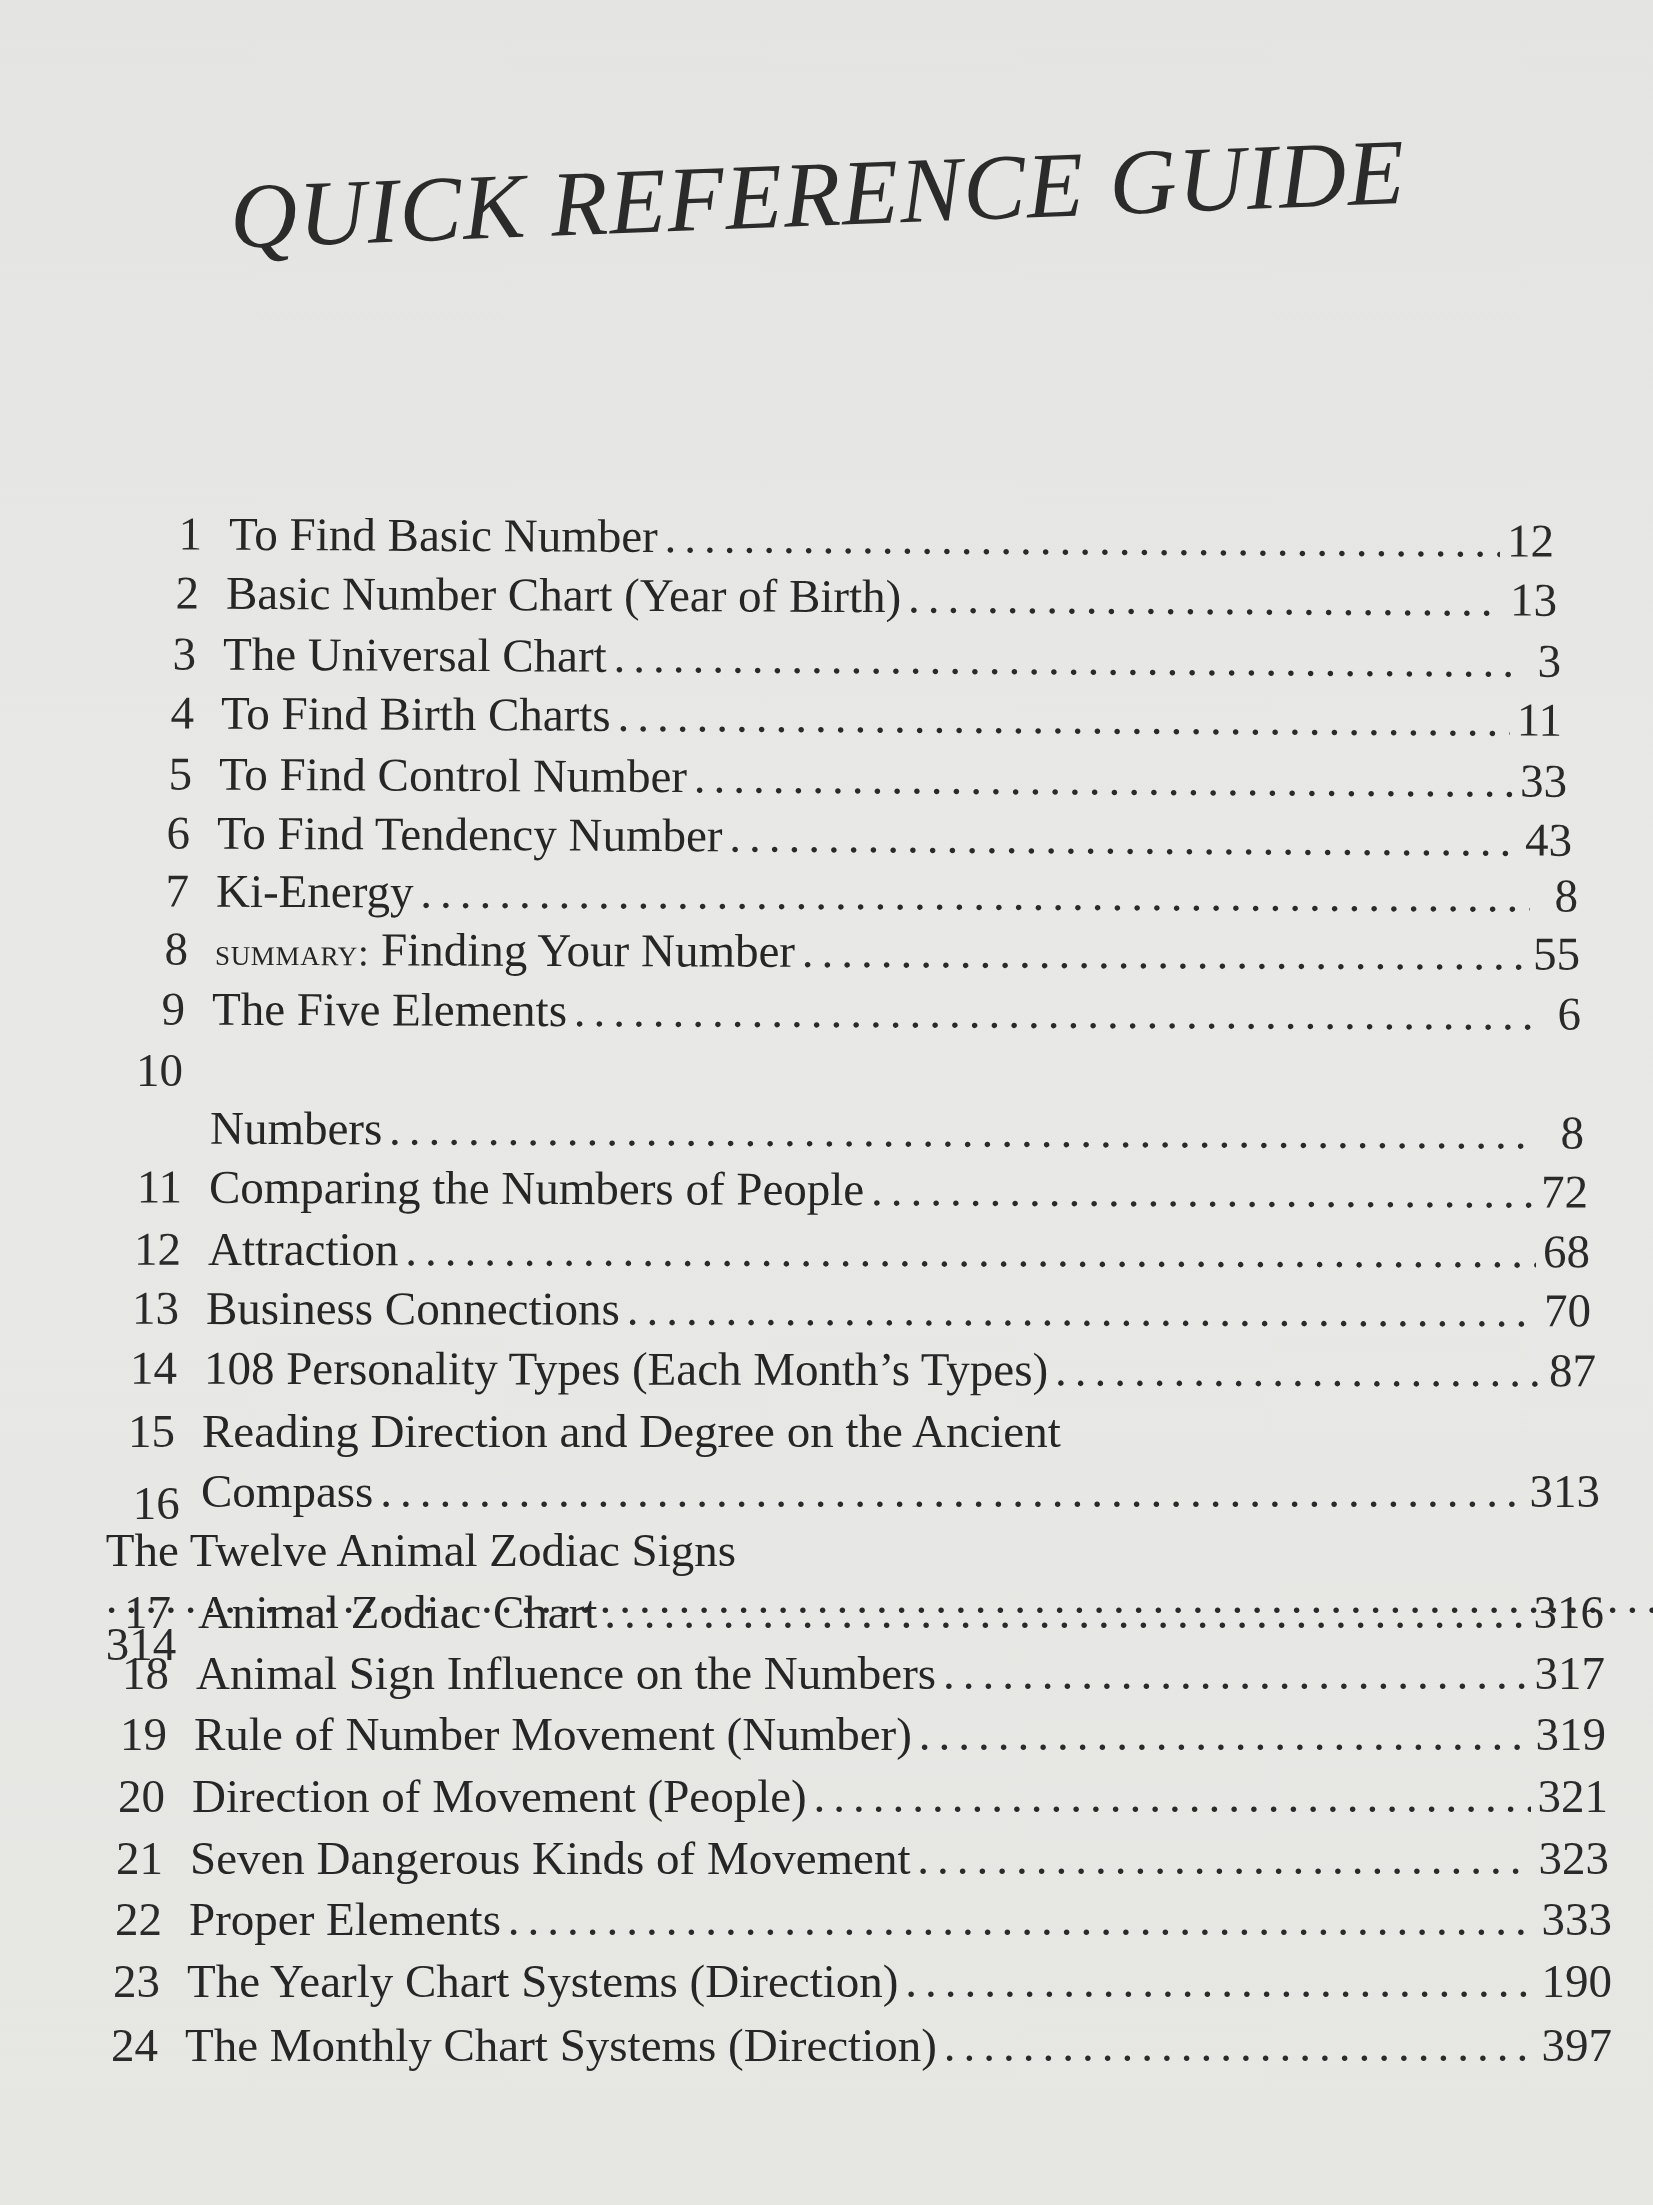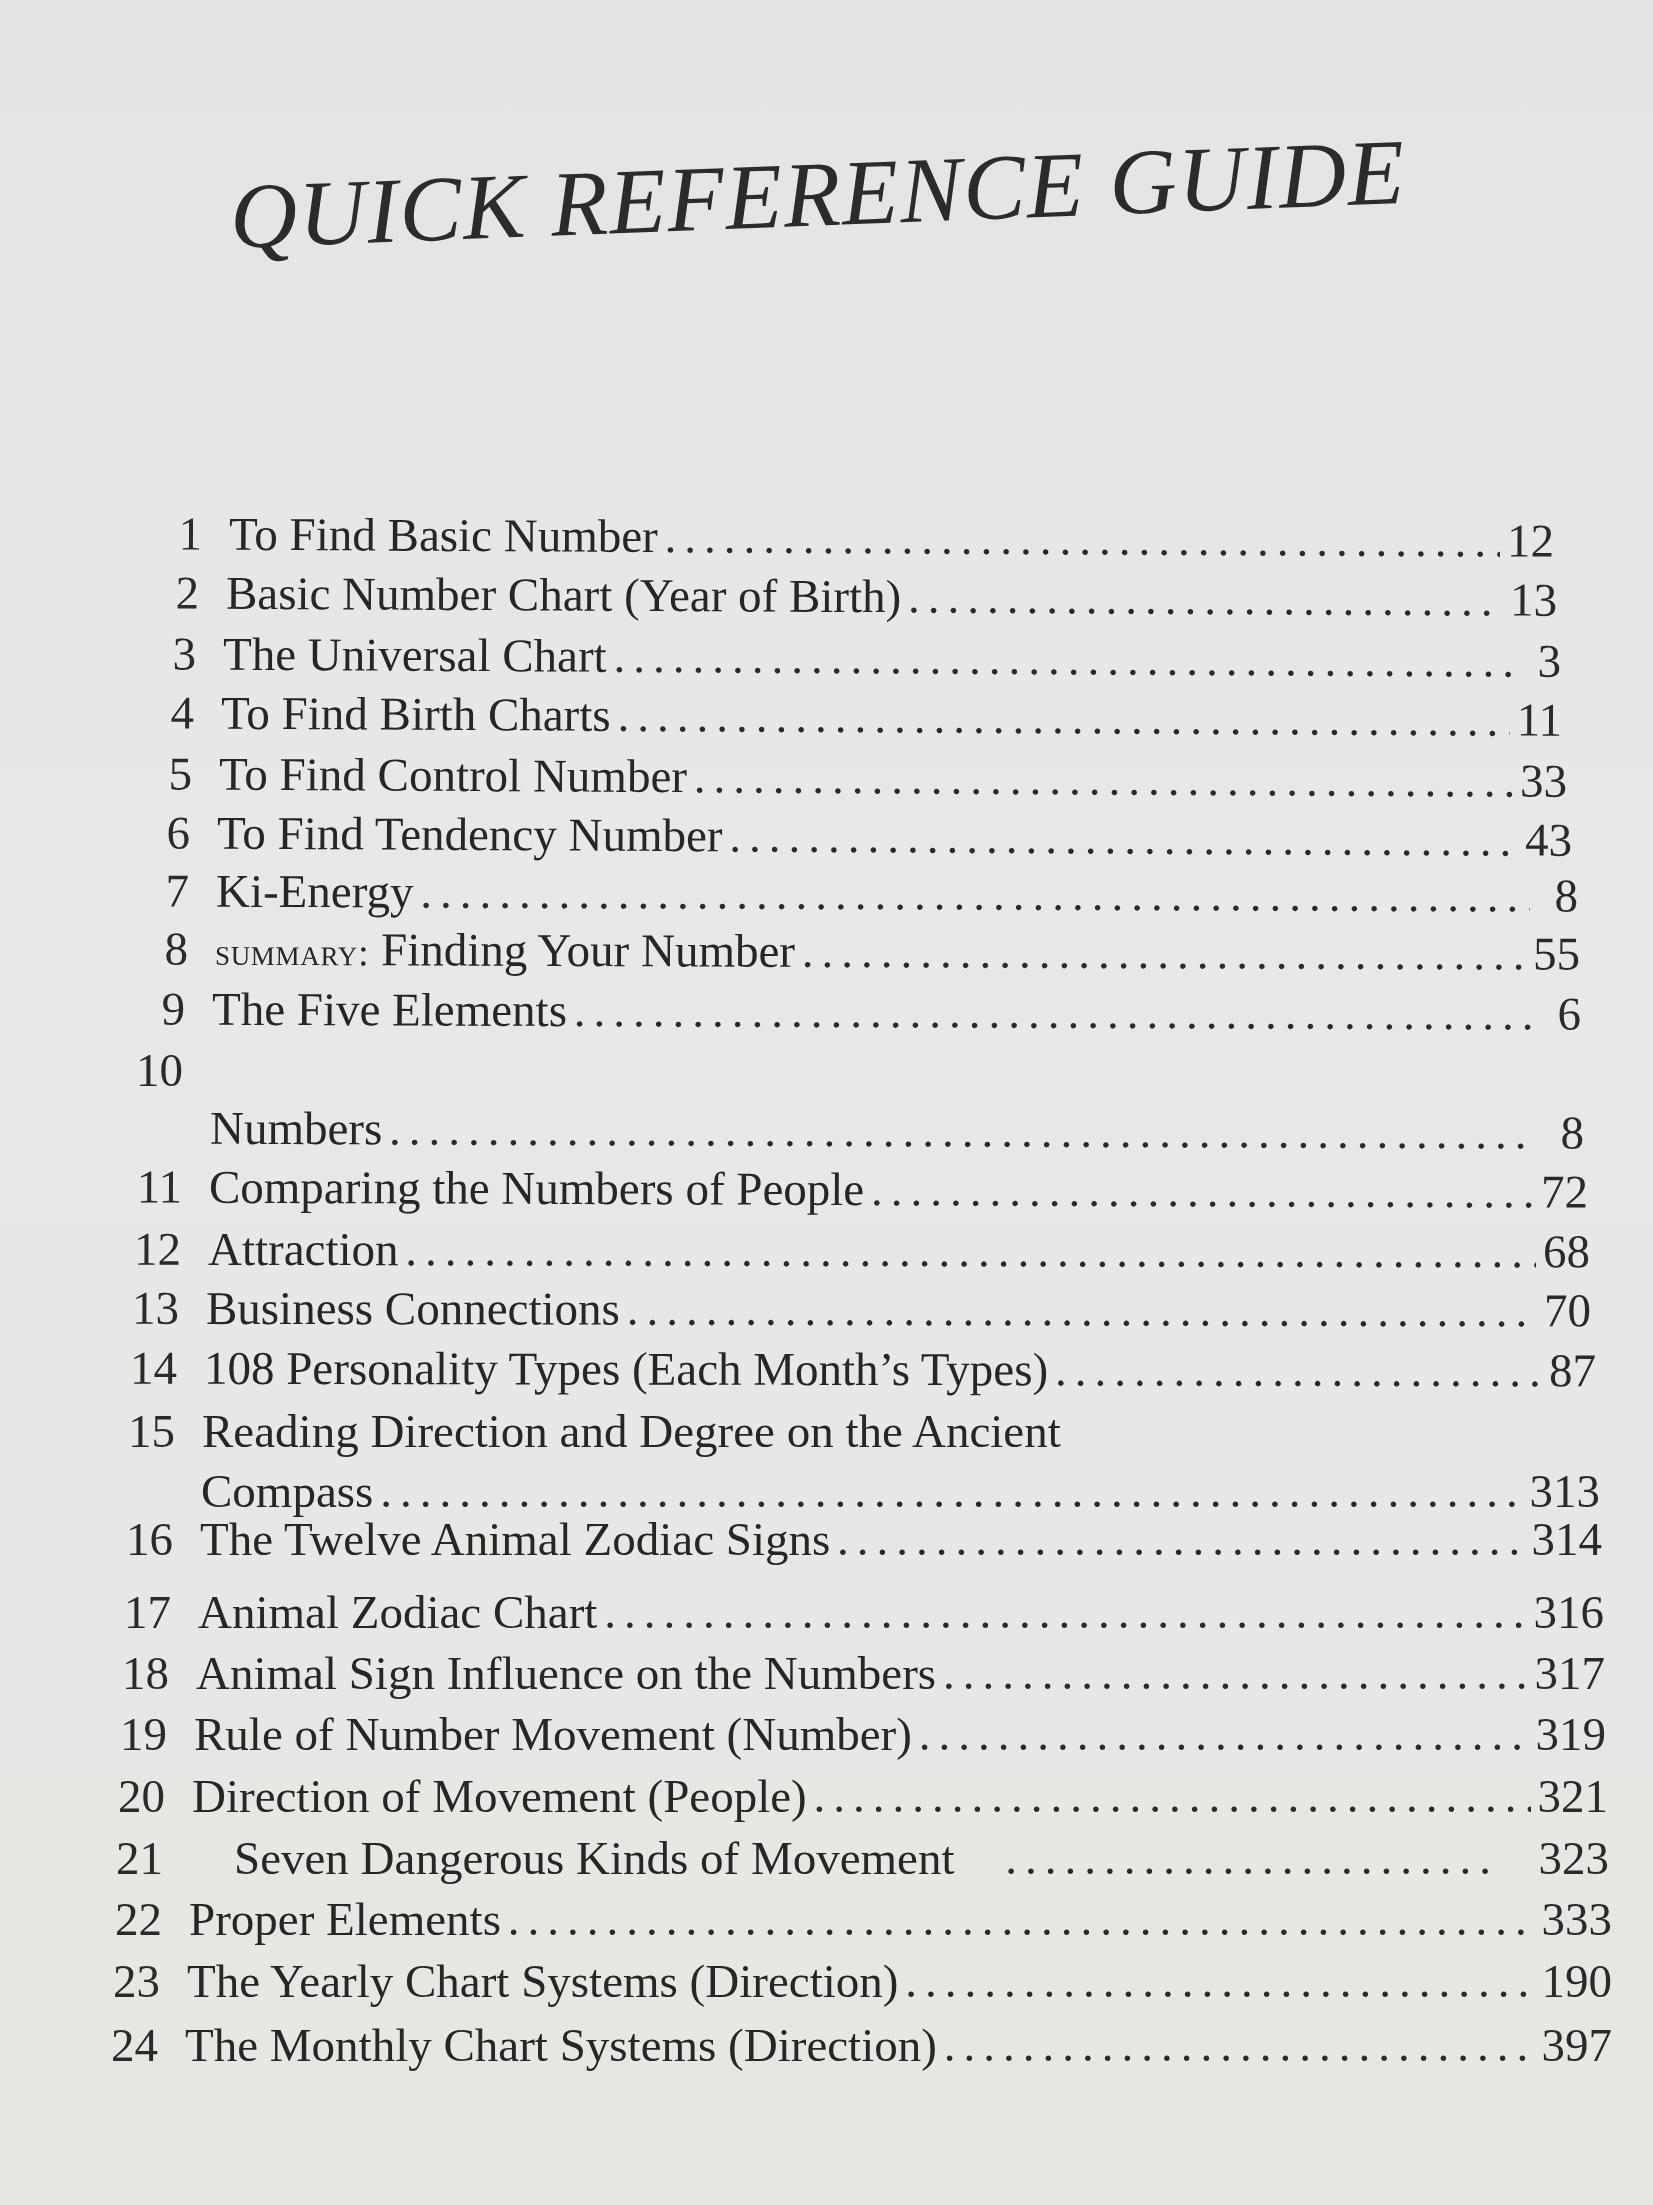--- a/index.html
+++ b/index.html
@@ -178,21 +178,21 @@
     <div class="entry" style="left:101px; top:908px; width:1497px;">
       <span class="num">15</span>
       <span class="label">Reading Direction and Degree on the Ancient</span>
     </div>
     <div class="entry" style="left:100px; top:968px; width:1500px;">
       <span class="num"></span>
       <span class="label">Compass</span>
       <span class="leader"></span>
       <span class="page-num">313</span>
     </div>
-    <div class="entry" style="left:99px; top:1016px; width:1503px;">
+    <div class="entry" style="left:99px; top:980px; width:1503px;flex-direction:column;">
       <span class="num">16</span>
       <span class="label">The Twelve Animal Zodiac Signs</span>
       <span class="leader"></span>
       <span class="page-num">314</span>
     </div>
     <div class="entry" style="left:97px; top:1089px; width:1507px;font-family:Liberation Serif, serif;">
       <span class="num">17</span>
       <span class="label">Animal Zodiac Chart</span>
       <span class="leader"></span>
       <span class="page-num">316</span>
@@ -208,21 +208,21 @@
       <span class="label">Rule of Number Movement (Number)</span>
       <span class="leader"></span>
       <span class="page-num">319</span>
     </div>
     <div class="entry" style="left:91px; top:1273px; width:1517px;">
       <span class="num">20</span>
       <span class="label">Direction of Movement (People)</span>
       <span class="leader"></span>
       <span class="page-num">321</span>
     </div>
-    <div class="entry" style="left:89px; top:1335px; width:1520px;gap:44px;">
+    <div class="entry" style="left:89px; top:1335px; width:1520px;">
       <span class="num">21</span>
       <span class="label">Seven Dangerous Kinds of Movement</span>
       <span class="leader"></span>
       <span class="page-num">323</span>
     </div>
     <div class="entry" style="left:88px; top:1396px; width:1524px;">
       <span class="num">22</span>
       <span class="label">Proper Elements</span>
       <span class="leader"></span>
       <span class="page-num">333</span>

